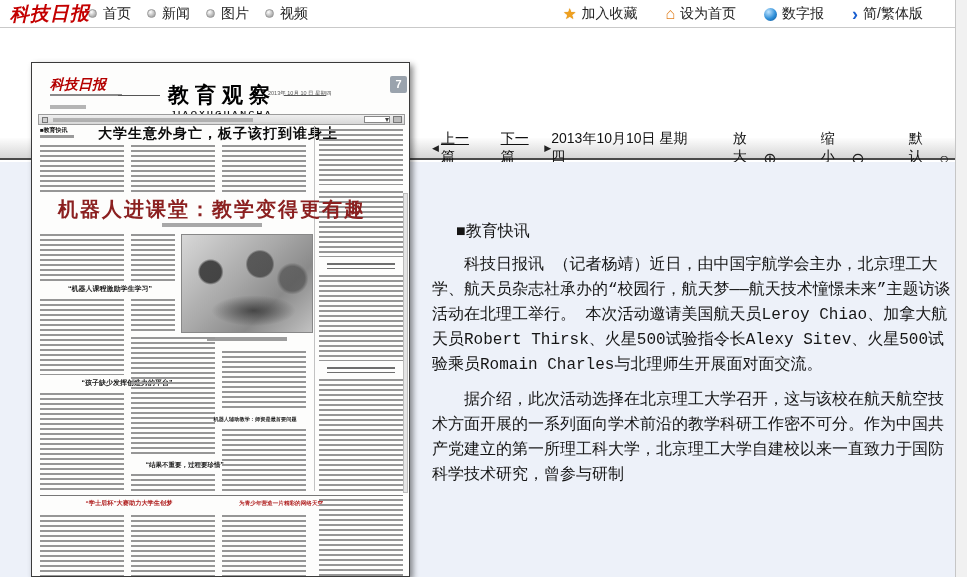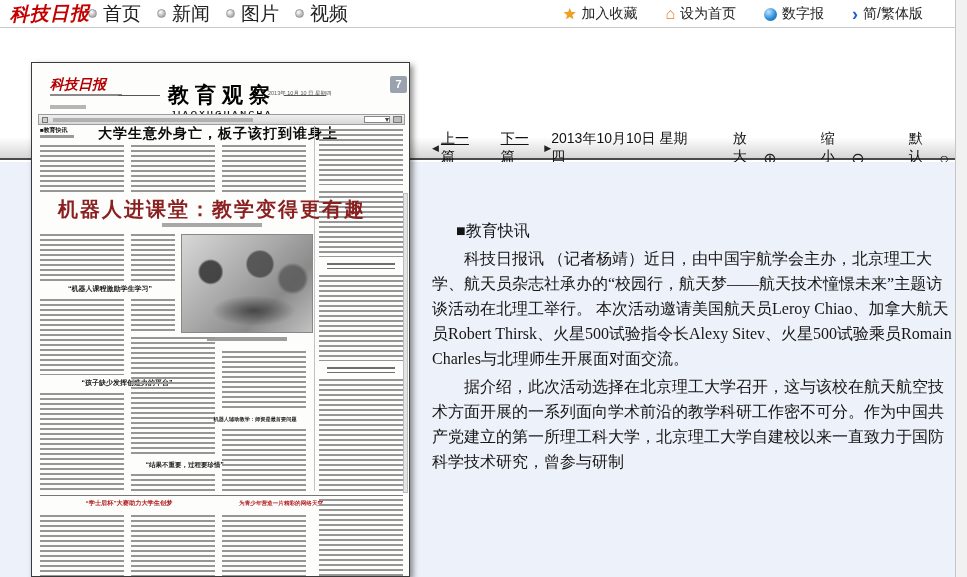--- a/index.html
+++ b/index.html
@@ -10,21 +10,21 @@
   
   .site-header { position:absolute; left:0; top:0; width:955px; height:28px; background:#fff;
     border-bottom:1px solid #c9c9c9; display:flex; align-items:center; }
   .site-logo { font-family:"Liberation Serif", serif; font-style:italic; font-weight:bold;
     color:#c40000; font-size:19px; letter-spacing:1px; margin-left:10px; width:78px;
     transform:rotate(-1deg); white-space:nowrap; }
   .main-nav { display:flex; align-items:center; }
   .nav-item { display:flex; align-items:center; margin-right:16px; cursor:pointer; }
   .bullet { width:9px; height:9px; border-radius:50%; margin-right:6px;
     background:radial-gradient(circle at 35% 30%, #ffffff, #b9b9b9 60%, #8e8e8e); border:1px solid #9a9a9a; }
-  .nav-label { font-size:19px; color:#222; }
+  .nav-label { font-size:14px; color:#222; }
   .quick-links { position:absolute; right:32px; top:0; height:28px; display:flex; align-items:center; gap:28px; }
   .qlink { display:flex; align-items:center; gap:5px; font-size:14px; color:#222; cursor:pointer; }
   .icon-star { color:#f0a01e; font-size:15px; text-shadow:0 0 1px #c87d00; }
   .icon-home { color:#e07f1e; font-size:16px; font-weight:bold; }
   .icon-globe { width:13px; height:13px; border-radius:50%;
     background:radial-gradient(circle at 35% 30%, #bfe4ff, #2f8fd8 55%, #084f92); }
   .icon-chevron { color:#1a5fd0; font-size:18px; font-weight:bold; line-height:10px; }
 
   
   .right-strip { position:absolute; left:955px; top:0; width:12px; height:577px;
@@ -65,21 +65,21 @@
   .zglyph { font-size:16px; line-height:14px; color:#222; }
 
   
   .article-area { position:absolute; left:0; top:162px; width:955px; height:415px; background:#edf1f9; }
   .article { position:absolute; left:432px; top:0; width:520px;
     font-family:"Liberation Serif", serif; color:#151515; }
   .article-title { text-align:center; font-size:21px; font-weight:bold; letter-spacing:1px;
     margin-top:26px; color:#000; }
   .article-body { margin-top:56px; font-size:16px; line-height:25px; }
   .article-tag { font-weight:normal; padding-left:24px; }
-  .article-body p { text-indent:2em; margin-top:3px; }
+  .article-body p { text-indent:2em; margin-top:10px;font-family:Liberation Mono, monospace; }
 
   
   .paper { position:absolute; left:31px; top:62px; width:379px; height:515px; background:#fdfdfc;
     border:1px solid #3a3a3a; box-shadow:3px 3px 6px rgba(0,0,0,.45); overflow:hidden; cursor:pointer; z-index:4; }
   .paper * { position:absolute; }
   .np-logo { left:18px; top:13px; font-family:"Liberation Serif", serif; font-style:italic;
     font-weight:bold; font-size:14px; color:#b40000; white-space:nowrap; }
   .np-logo-sub { left:18px; top:31px; width:72px; height:2px; background:#8a8a8a; }
   .np-editor-bar { left:18px; top:42px; width:36px; height:4px; background:#b5b5b5; }
   .np-section { left:60px; top:18px; width:260px; display:flex; align-items:center; justify-content:center; gap:8px; }

